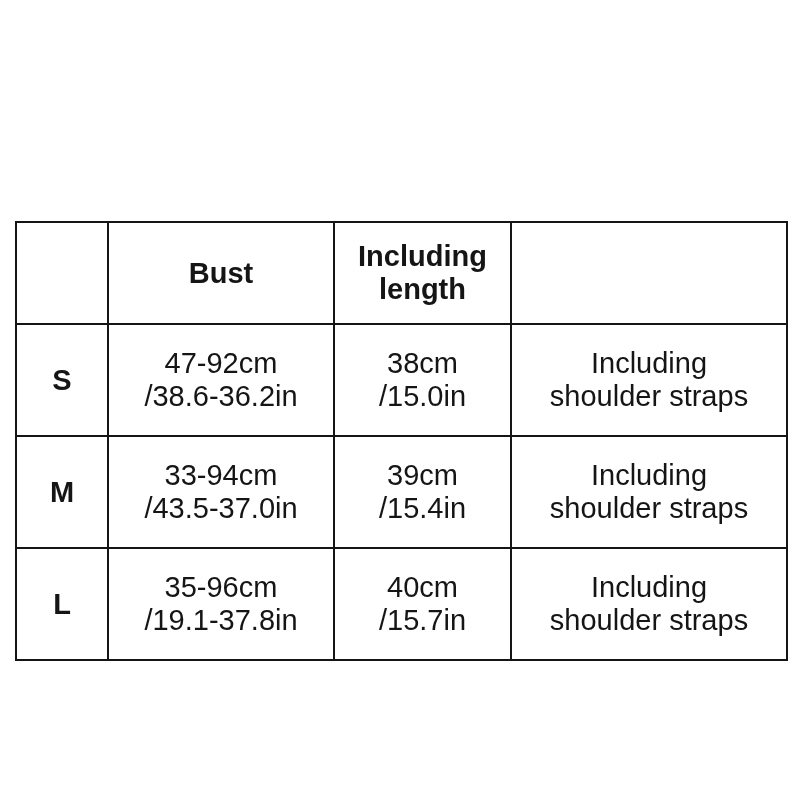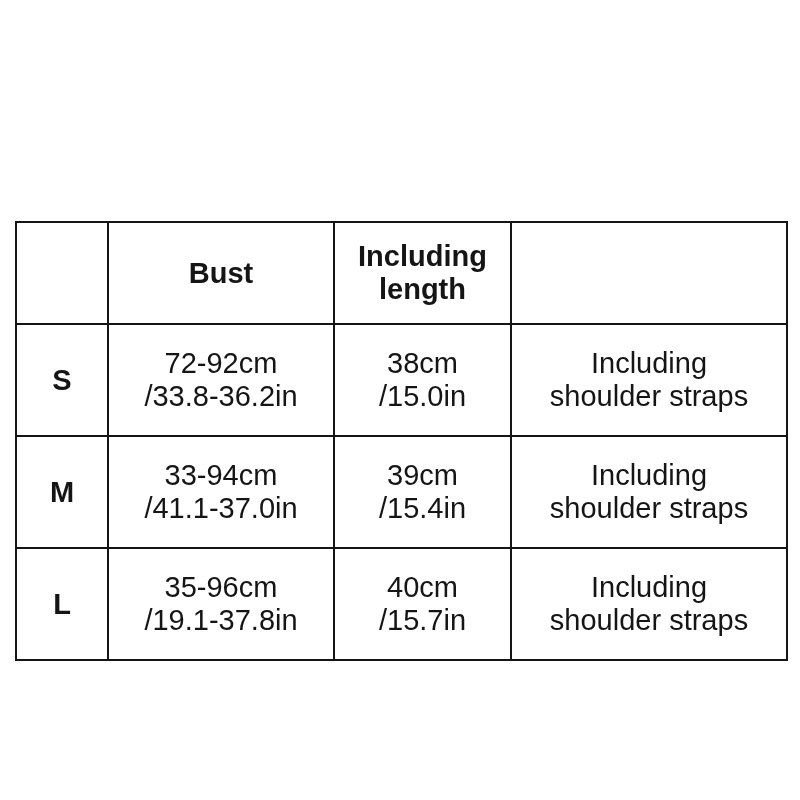--- a/index.html
+++ b/index.html
@@ -68,37 +68,37 @@
         <th></th>
         <th>Bust</th>
         <th>Including length</th>
         <th></th>
       </tr>
     </thead>
     <tbody>
       <tr>
         <td class="size-cell">S</td>
         <td>
-          <div class="cell-line">72-92cm</div>
-          <div class="cell-line">/33.8-36.2in</div>
+          <div class="cell-line">47-92cm</div>
+          <div class="cell-line">/38.6-36.2in</div>
         </td>
         <td>
           <div class="cell-line">38cm</div>
           <div class="cell-line">/15.0in</div>
         </td>
         <td>
           <div class="cell-line">Including</div>
           <div class="cell-line">shoulder straps</div>
         </td>
       </tr>
       <tr>
         <td class="size-cell">M</td>
         <td>
           <div class="cell-line">33-94cm</div>
-          <div class="cell-line">/41.1-37.0in</div>
+          <div class="cell-line">/43.5-37.0in</div>
         </td>
         <td>
           <div class="cell-line">39cm</div>
           <div class="cell-line">/15.4in</div>
         </td>
         <td>
           <div class="cell-line">Including</div>
           <div class="cell-line">shoulder straps</div>
         </td>
       </tr>

